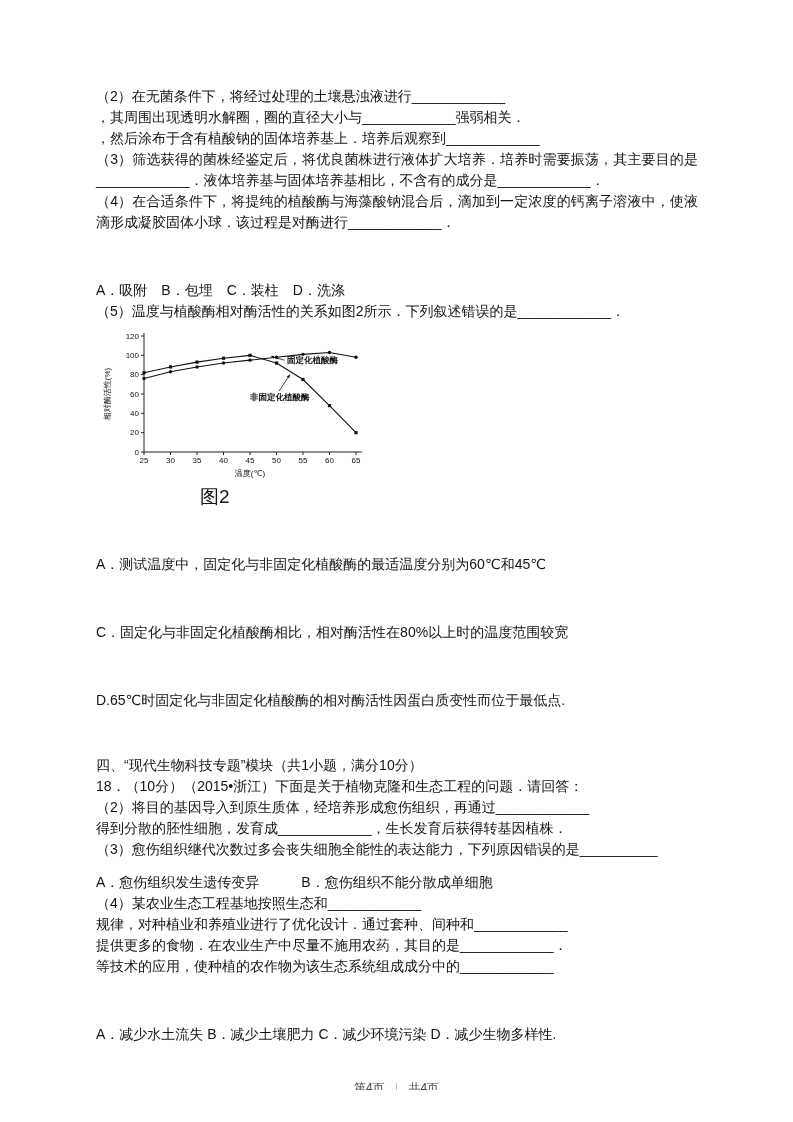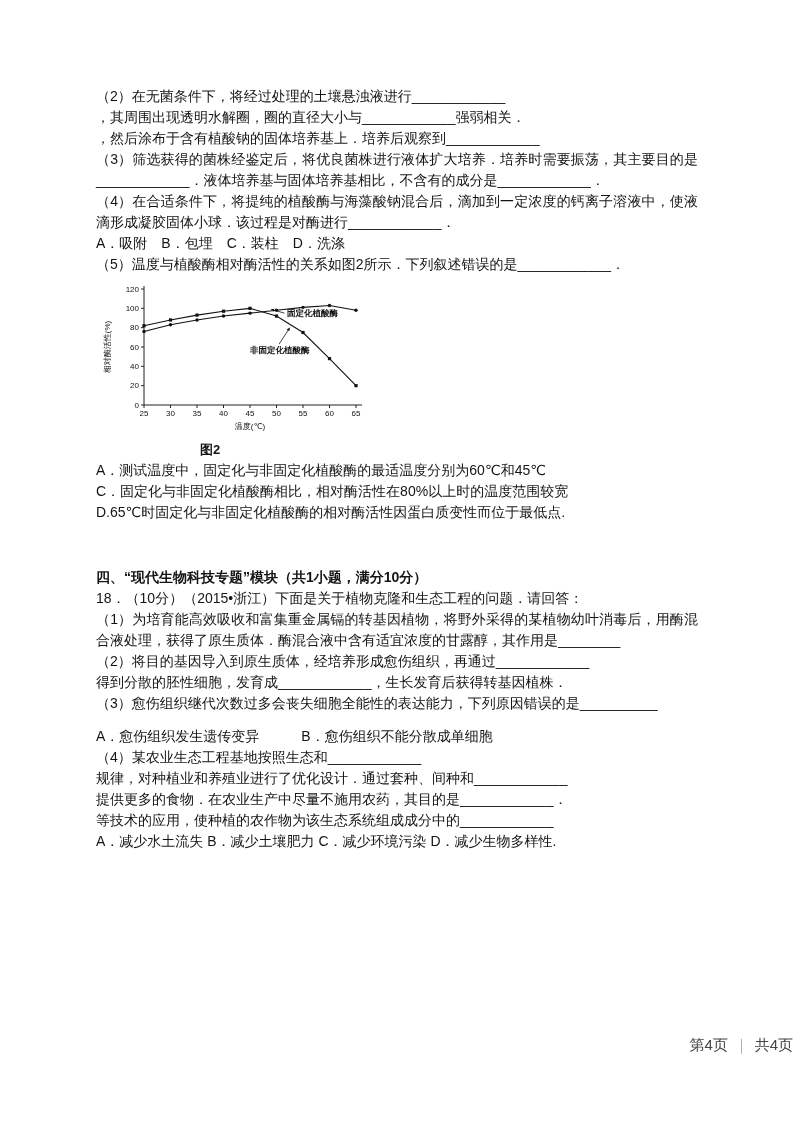--- a/index.html
+++ b/index.html
@@ -5,28 +5,28 @@
   * { box-sizing: border-box; }
   html, body { margin: 0; padding: 0; }
   body {
     width: 793px; height: 1122px; background: #ffffff;
     font-family: "Liberation Sans", "DejaVu Sans", sans-serif;
     color: #141414;
   }
   .page { position: relative; width: 793px; height: 1090px; background: #fff; overflow: hidden; }
   .content { position: absolute; left: 96px; top: 86px; width: 602px; font-size: 14px; line-height: 21px; }
   .content p { margin: 0; text-align: justify; }
-  .content p.left { text-align: left; }
+  .content p.left { text-align: left; margin-top: 47px; }
   .gap-top { margin-top: 12px !important; }
-  .section-heading { font-weight: bold; margin-top: 44px !important; text-align: right; }
+  .section-heading { font-weight: normal; margin-top: 44px !important; text-align: right; }
   .figure { margin: 6px 0 0 2px; }
-  .fig-caption { font-weight: bold; font-size: 13px; margin-left: 104px !important; text-align: left !important; }
+  .fig-caption { font-weight: normal; font-size: 19px; margin-left: 104px !important; text-align: left !important; }
   .footer {
-    position: absolute; left: 0; top: 1036px; width: 100%;
-    text-align: right; font-size: 15px; color: #444;
+    position: absolute; left: 0; top: 1080px; width: 100%;
+    text-align: center; font-size: 12px; color: #444;
   }
   .footer .sep { color: #aaaaaa; margin: 0 6px; }
   svg text { font-family: "Liberation Sans", "DejaVu Sans", sans-serif; }
   svg .tick { font-size: 8px; fill: #111; }
   svg .ann  { font-size: 8.5px; font-weight: bold; fill: #111; }
 </style>
 </head>
 <body>
 
 <div class="page">
@@ -111,21 +111,20 @@
     </div>
     <p class="fig-caption">图2</p>
 
     <p class="left">A．测试温度中，固定化与非固定化植酸酶的最适温度分别为60℃和45℃</p>
     <p class="left">C．固定化与非固定化植酸酶相比，相对酶活性在80%以上时的温度范围较宽</p>
     <p class="left">D.65℃时固定化与非固定化植酸酶的相对酶活性因蛋白质变性而位于最低点.</p>
 
     <p class="section-heading">四、“现代生物科技专题”模块（共1小题，满分10分）</p>
 
     <p>18．（10分）（2015•浙江）下面是关于植物克隆和生态工程的问题．请回答：</p>
-    <p>（1）为培育能高效吸收和富集重金属镉的转基因植物，将野外采得的某植物幼叶消毒后，用酶混合液处理，获得了原生质体．酶混合液中含有适宜浓度的甘露醇，其作用是________</p>
     <p>（2）将目的基因导入到原生质体，经培养形成愈伤组织，再通过____________</p>
     <p>得到分散的胚性细胞，发育成____________，生长发育后获得转基因植株．</p>
     <p>（3）愈伤组织继代次数过多会丧失细胞全能性的表达能力，下列原因错误的是__________</p>
     <p class="left gap-top">A．愈伤组织发生遗传变异　　　B．愈伤组织不能分散成单细胞</p>
     <p>（4）某农业生态工程基地按照生态和____________</p>
     <p>规律，对种植业和养殖业进行了优化设计．通过套种、间种和____________</p>
     <p>提供更多的食物．在农业生产中尽量不施用农药，其目的是____________．</p>
     <p>等技术的应用，使种植的农作物为该生态系统组成成分中的____________</p>
     <p class="left">A．减少水土流失 B．减少土壤肥力 C．减少环境污染 D．减少生物多样性.</p>
 

